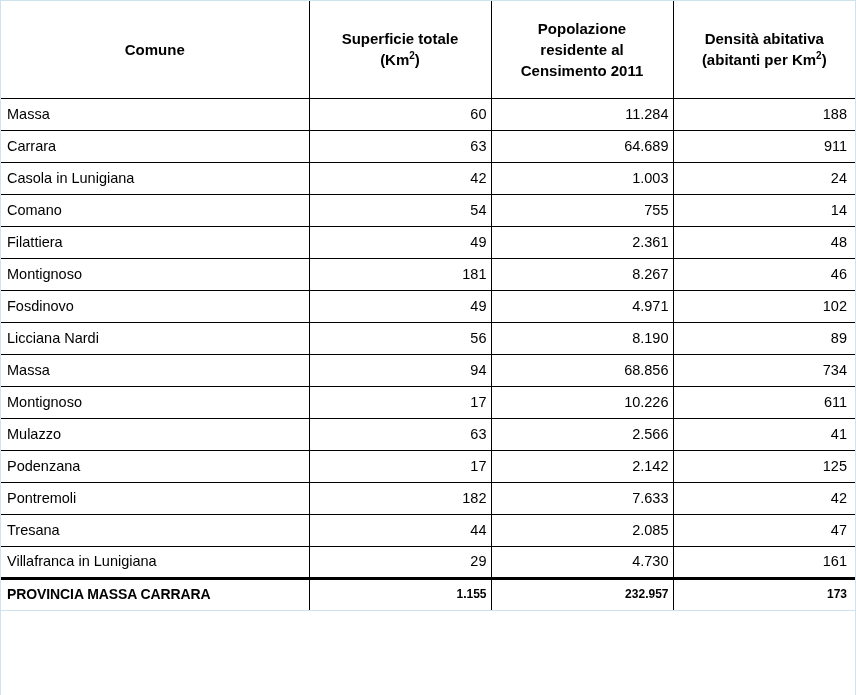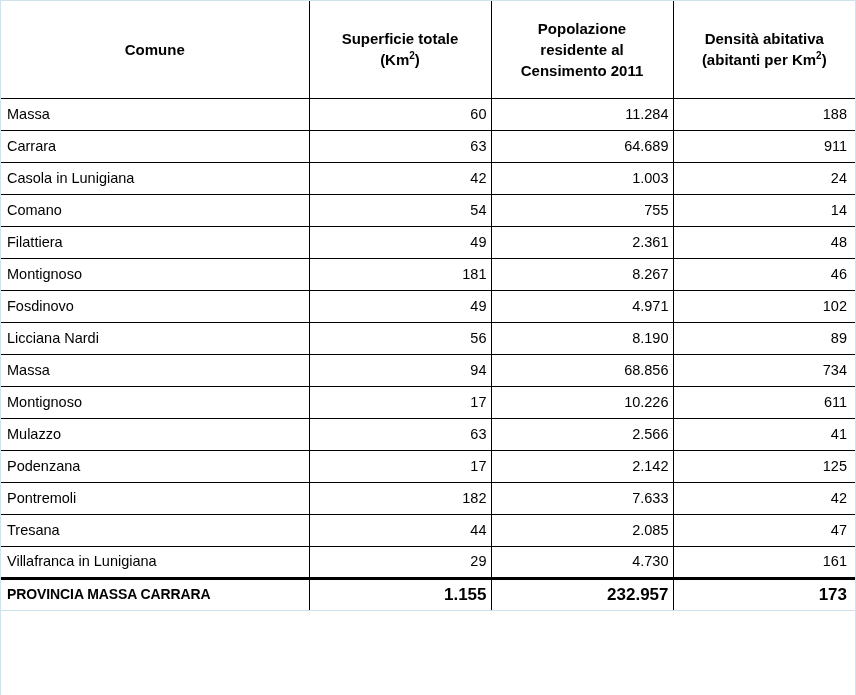--- a/index.html
+++ b/index.html
@@ -86,21 +86,21 @@
     padding-right: 8px;
     text-align: right;
   }
 
   
   tbody tr.total-row td {
     font-weight: bold;
     border-top: 3px solid #000000;
     border-bottom: 1px solid #cfe3ee;
     height: 32px;
-    font-size: 17px;
+    font-size: 12px;
   }
   tbody tr.total-row td.name {
     padding-left: 6px;
     font-size: 14px;
     letter-spacing: -0.1px;
   }
 </style>
 </head>
 <body>
 

